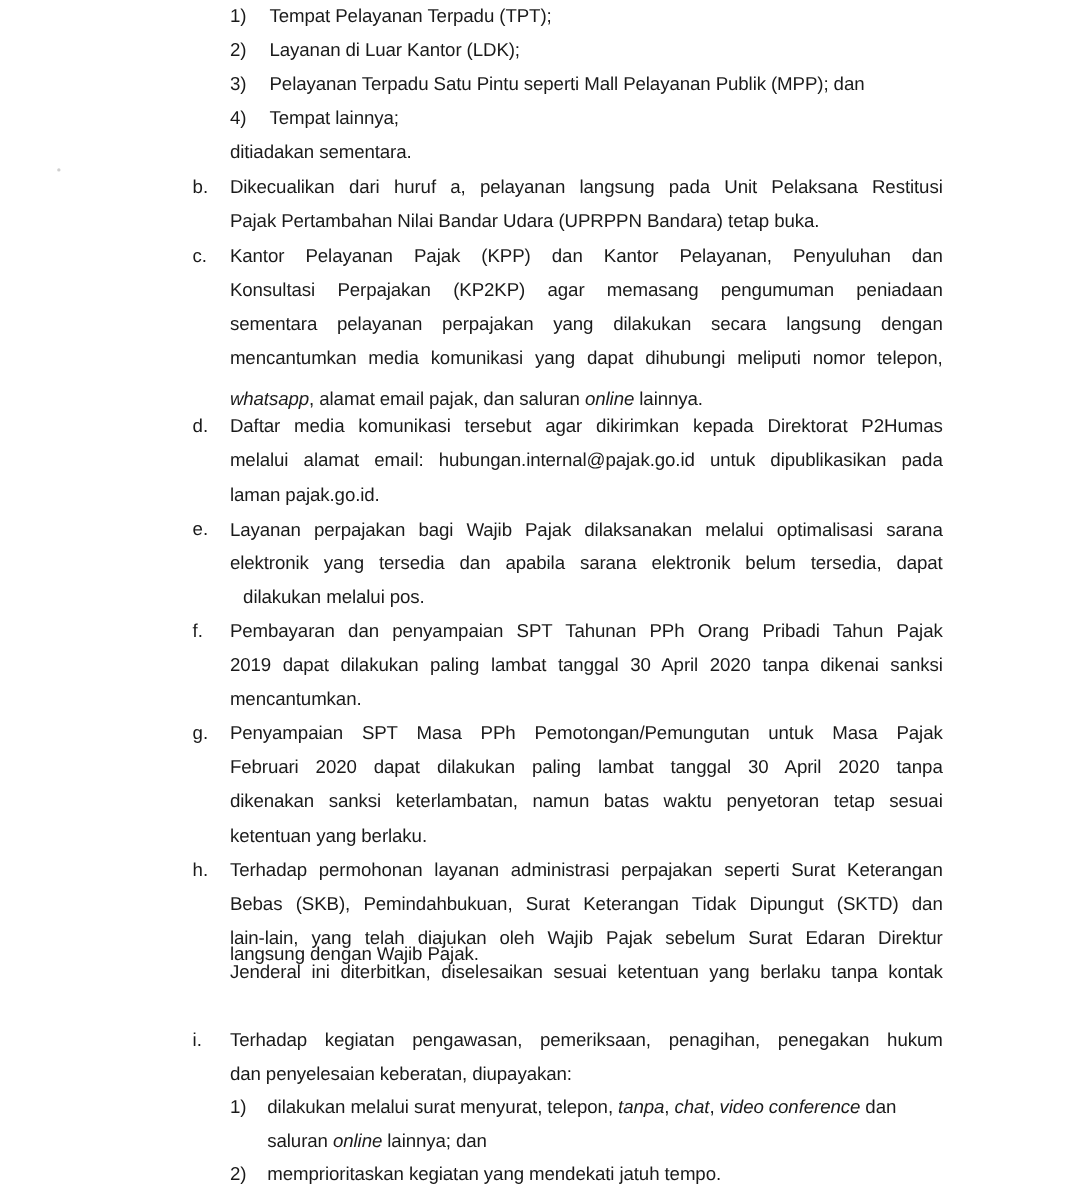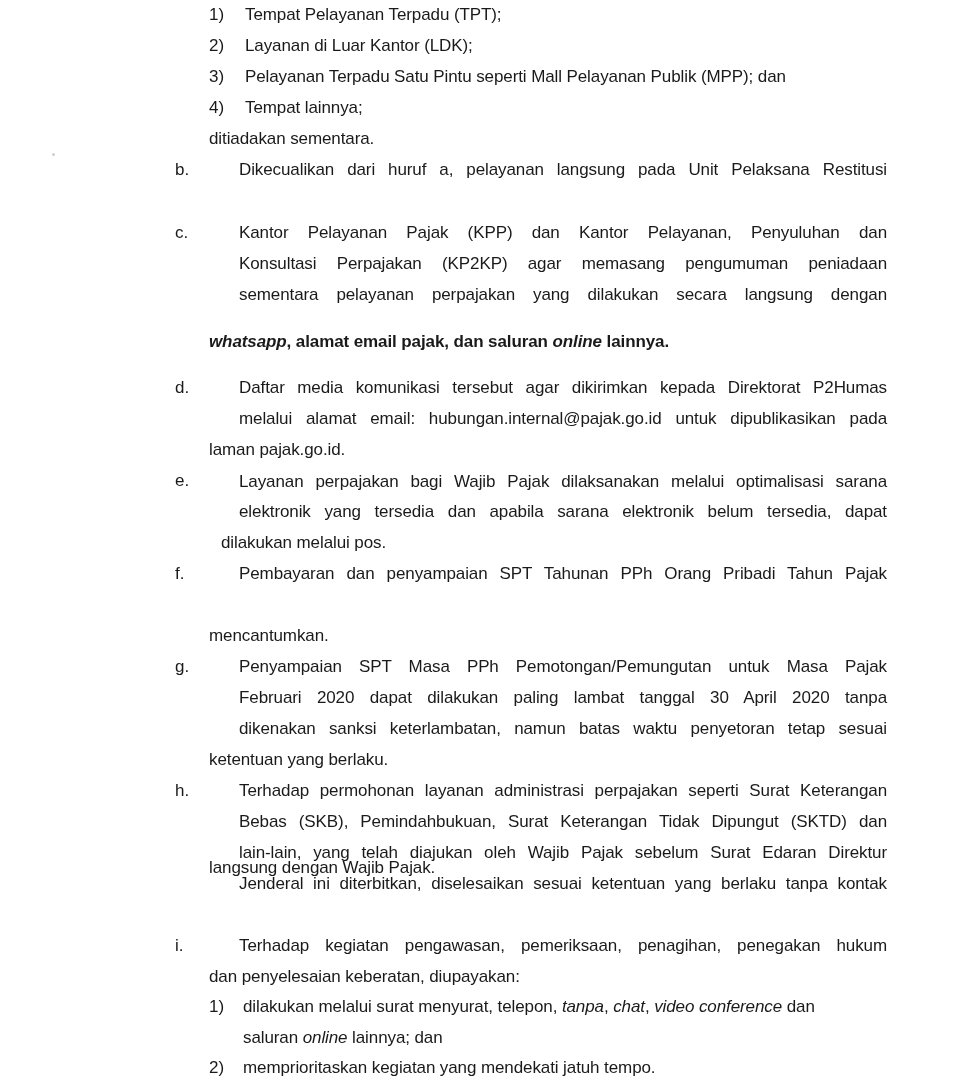--- a/index.html
+++ b/index.html
@@ -13,21 +13,20 @@
     .line {
       position: absolute;
       white-space: nowrap;
       line-height: 20px;
       letter-spacing: -0.1px;
     }
     .just {
       text-align: justify;
       text-align-last: justify;
       white-space: normal;
-      margin-left: 30px;
     }
     .marker { position: absolute; line-height: 20px; }
     i, em { font-style: italic; }
     .speck { position: absolute; left: 52px; top: 153px; width: 3px; height: 3px; background: #cfcfcf; border-radius: 50%; }
   </style>
 </head>
 <body>
 
 <div class="page">
   <div class="speck"></div>
@@ -41,39 +40,42 @@
   <span class="marker" style="left:209px; top:67px;">3)</span>
   <span class="line" style="left:245px; top:67px;">Pelayanan Terpadu Satu Pintu seperti Mall Pelayanan Publik (MPP); dan</span>
 
   <span class="marker" style="left:209px; top:98px;">4)</span>
   <span class="line" style="left:245px; top:98px;">Tempat lainnya;</span>
 
   <span class="line" style="left:209px; top:129px;">ditiadakan sementara.</span>
 
   <span class="marker" style="left:175px; top:160px;">b.</span>
   <span class="line just" style="left:209px; top:160px; width:648px;">Dikecualikan dari huruf a, pelayanan langsung pada Unit Pelaksana Restitusi</span>
+  <span class="line" style="left:209px; top:191px;">Pajak Pertambahan Nilai Bandar Udara (UPRPPN Bandara) tetap buka.</span>
 
   <span class="marker" style="left:175px; top:223px;">c.</span>
   <span class="line just" style="left:209px; top:223px; width:648px;">Kantor Pelayanan Pajak (KPP) dan Kantor Pelayanan, Penyuluhan dan</span>
   <span class="line just" style="left:209px; top:254px; width:648px;">Konsultasi Perpajakan (KP2KP) agar memasang pengumuman peniadaan</span>
   <span class="line just" style="left:209px; top:285px; width:648px;">sementara pelayanan perpajakan yang dilakukan secara langsung dengan</span>
-  <span class="line" style="left:209px; top:332px;font-weight:bold;"><i>whatsapp</i><span>, alamat email pajak, dan saluran </span><i>online</i><span> lainnya.</span></span>
+  <span class="line just" style="left:209px; top:316px; width:648px;">mencantumkan media komunikasi yang dapat dihubungi meliputi nomor telepon,</span>
+  <span class="line" style="left:209px; top:353px;"><i>whatsapp</i><span>, alamat email pajak, dan saluran </span><i>online</i><span> lainnya.</span></span>
 
   <span class="marker" style="left:175px; top:378px;">d.</span>
   <span class="line just" style="left:209px; top:378px; width:648px;">Daftar media komunikasi tersebut agar dikirimkan kepada Direktorat P2Humas</span>
   <span class="line just" style="left:209px; top:409px; width:648px;">melalui alamat email: hubungan.internal@pajak.go.id untuk dipublikasikan pada</span>
   <span class="line" style="left:209px; top:440px;">laman pajak.go.id.</span>
 
   <span class="marker" style="left:175px; top:471px;">e.</span>
   <span class="line just" style="left:209px; top:472px; width:648px;">Layanan perpajakan bagi Wajib Pajak dilaksanakan melalui optimalisasi sarana</span>
   <span class="line just" style="left:209px; top:502px; width:648px;">elektronik yang  tersedia dan apabila sarana elektronik belum tersedia, dapat</span>
   <span class="line" style="left:209px; top:533px;margin-left:12px;">dilakukan melalui pos.</span>
 
   <span class="marker" style="left:175px; top:564px;">f.</span>
   <span class="line just" style="left:209px; top:564px; width:648px;">Pembayaran dan penyampaian SPT Tahunan PPh Orang Pribadi Tahun Pajak</span>
+  <span class="line just" style="left:209px; top:595px; width:648px;">2019 dapat dilakukan paling lambat tanggal 30 April 2020 tanpa dikenai sanksi</span>
   <span class="line" style="left:209px; top:626px;">mencantumkan.</span>
 
   <span class="marker" style="left:175px; top:657px;">g.</span>
   <span class="line just" style="left:209px; top:657px; width:648px;">Penyampaian SPT Masa PPh Pemotongan/Pemungutan untuk Masa Pajak</span>
   <span class="line just" style="left:209px; top:688px; width:648px;">Februari 2020 dapat dilakukan paling lambat tanggal 30 April 2020 tanpa</span>
   <span class="line just" style="left:209px; top:719px; width:648px;">dikenakan sanksi keterlambatan, namun batas waktu penyetoran tetap sesuai</span>
   <span class="line" style="left:209px; top:750px;">ketentuan yang berlaku.</span>
 
   <span class="marker" style="left:175px; top:781px;">h.</span>
   <span class="line just" style="left:209px; top:781px; width:648px;">Terhadap permohonan layanan administrasi perpajakan seperti Surat Keterangan</span>

